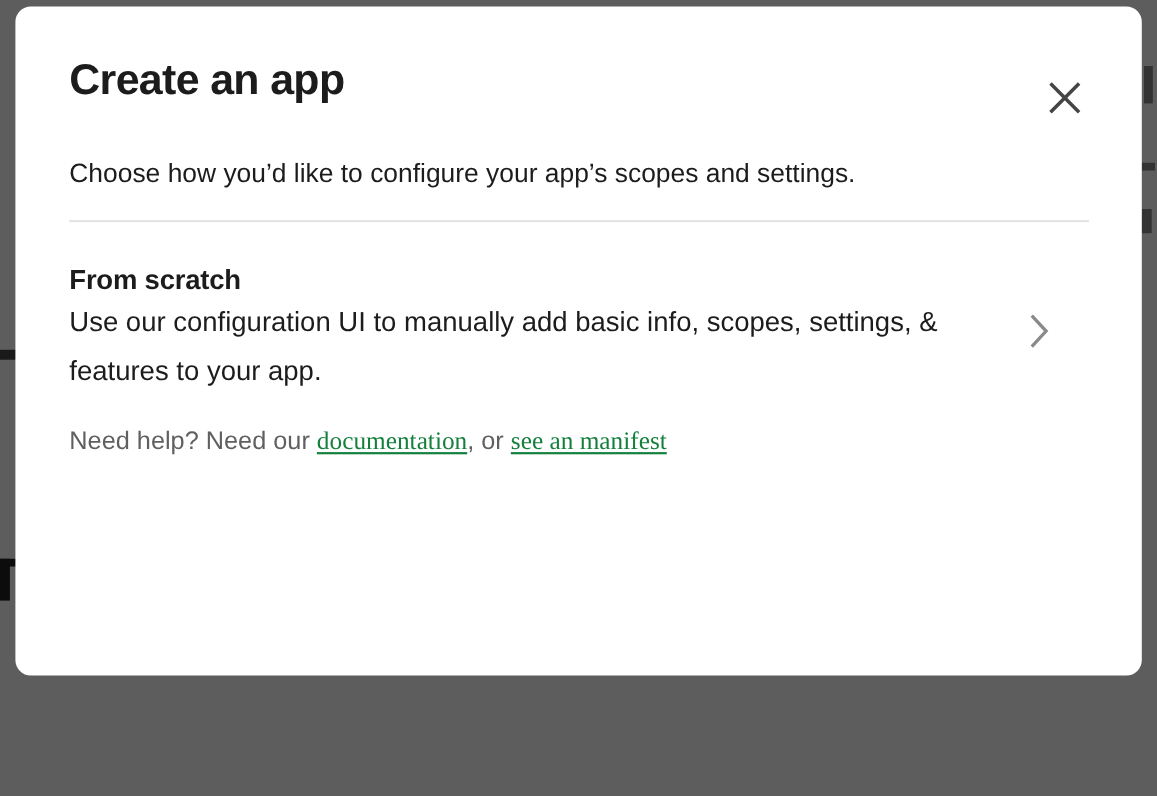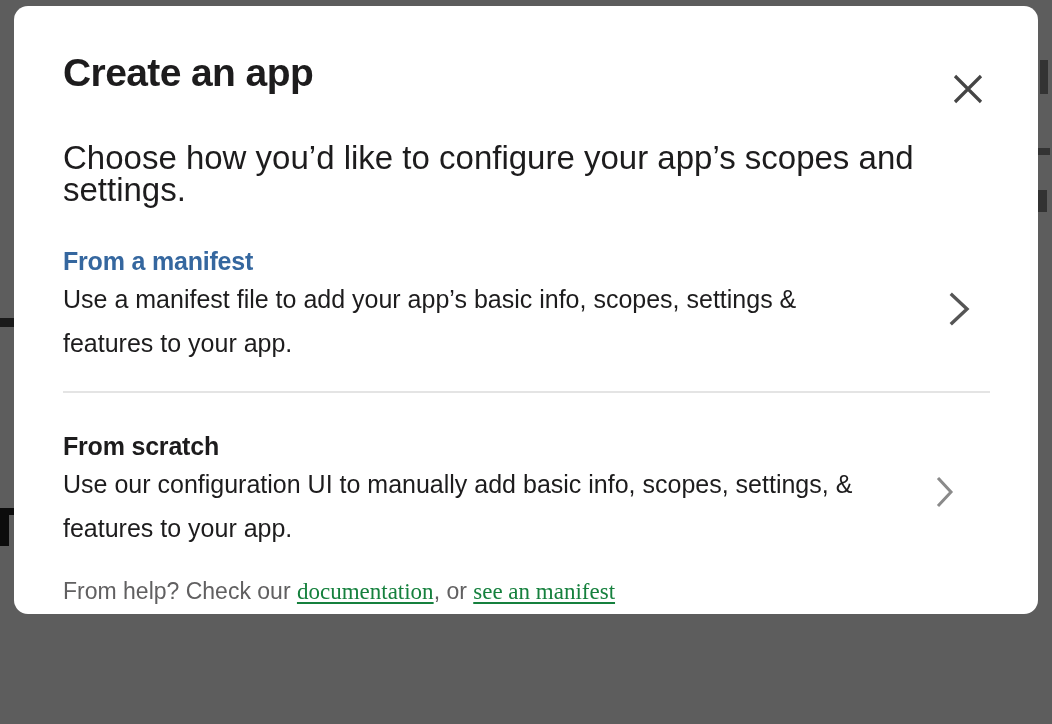--- a/index.html
+++ b/index.html
@@ -71,21 +71,21 @@
     background: none;
     border: none;
     padding: 0;
     cursor: pointer;
   }
   .close-button svg { display: block; }
 
   .modal-subtitle {
     margin: 0;
     padding-top: 46px;
-    font-size: 33px;
+    font-size: 24px;
     line-height: 32px;
     color: #1d1c1d;
     font-weight: 400;
   }
 
   
   .option-row {
     display: flex;
     align-items: flex-start;
     cursor: pointer;
@@ -169,43 +169,32 @@
       <span>
         <svg width="34" height="34" viewBox="0 0 34 34" aria-hidden="true">
           <path d="M4 4 L30 30 M30 4 L4 30" stroke="#454545" stroke-width="3.2" stroke-linecap="butt" fill="none"></path>
         </svg>
       </span>
     </button>
   </div>
 
   <p class="modal-subtitle">Choose how you’d like to configure your app’s scopes and settings.</p>
 
-  <div class="option-row" id="row-manifest">
-    <div class="option-text">
-      <h2 class="option-heading accent">From a manifest</h2>
-      <p class="option-desc">Use a manifest file to add your app’s basic info, scopes, settings &amp; features to your app.</p>
-    </div>
-    <div class="chevron">
-      <svg width="30" height="44" viewBox="0 0 30 44" aria-hidden="true">
-        <path d="M8 8 L23 22 L8 36" stroke="#555555" stroke-width="3.4" fill="none" stroke-linecap="square" stroke-linejoin="miter"></path>
-      </svg>
-    </div>
-  </div>
 
   <div class="divider"></div>
 
   <div class="option-row" id="row-scratch">
     <div class="option-text">
       <h2 class="option-heading plain">From scratch</h2>
       <p class="option-desc">Use our configuration UI to manually add basic info, scopes, settings, &amp; features to your app.</p>
     </div>
     <div class="chevron">
       <svg width="26" height="40" viewBox="0 0 26 40" aria-hidden="true">
         <path d="M7 7 L19 20 L7 33" stroke="#8a8a8a" stroke-width="3" fill="none" stroke-linecap="square" stroke-linejoin="miter"></path>
       </svg>
     </div>
   </div>
 
   <p class="footer-note">
-    <span>From help? Check our </span><a class="footer-link">documentation</a><span>, or </span><a class="footer-link">see an manifest</a>
+    <span>Need help? Need our </span><a class="footer-link">documentation</a><span>, or </span><a class="footer-link">see an manifest</a>
   </p>
 
 </div>
 
 </body></html>

